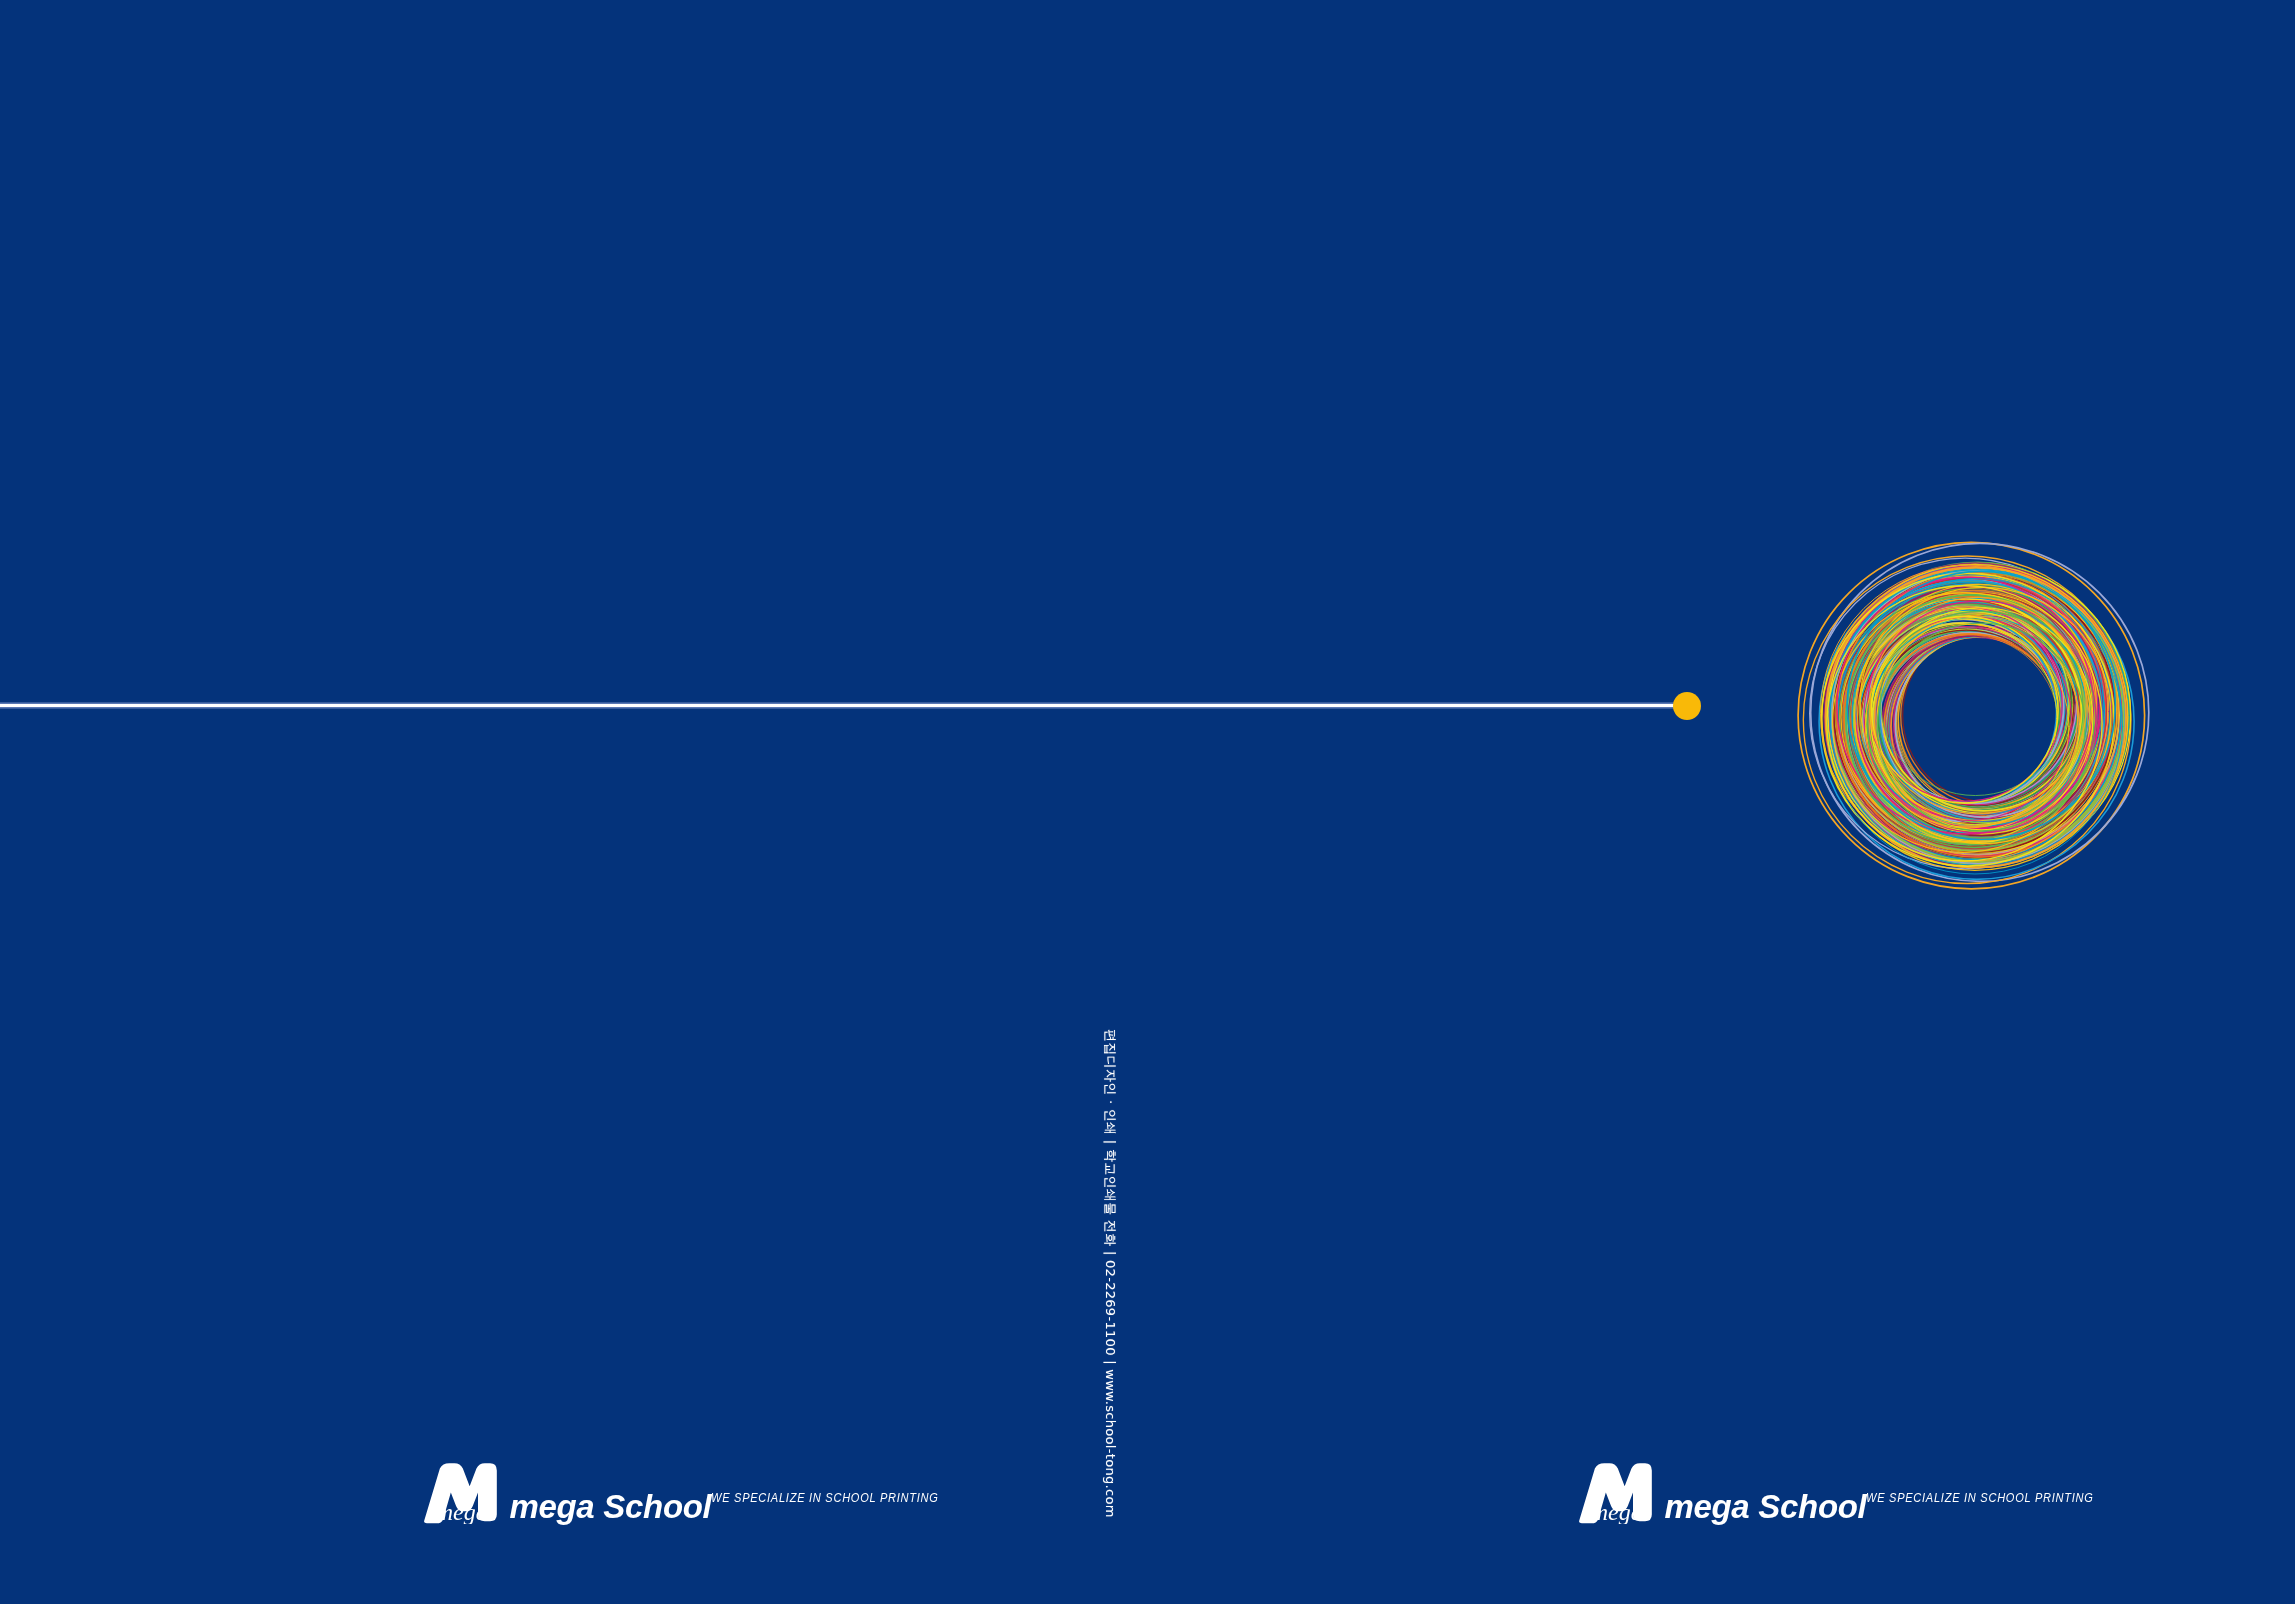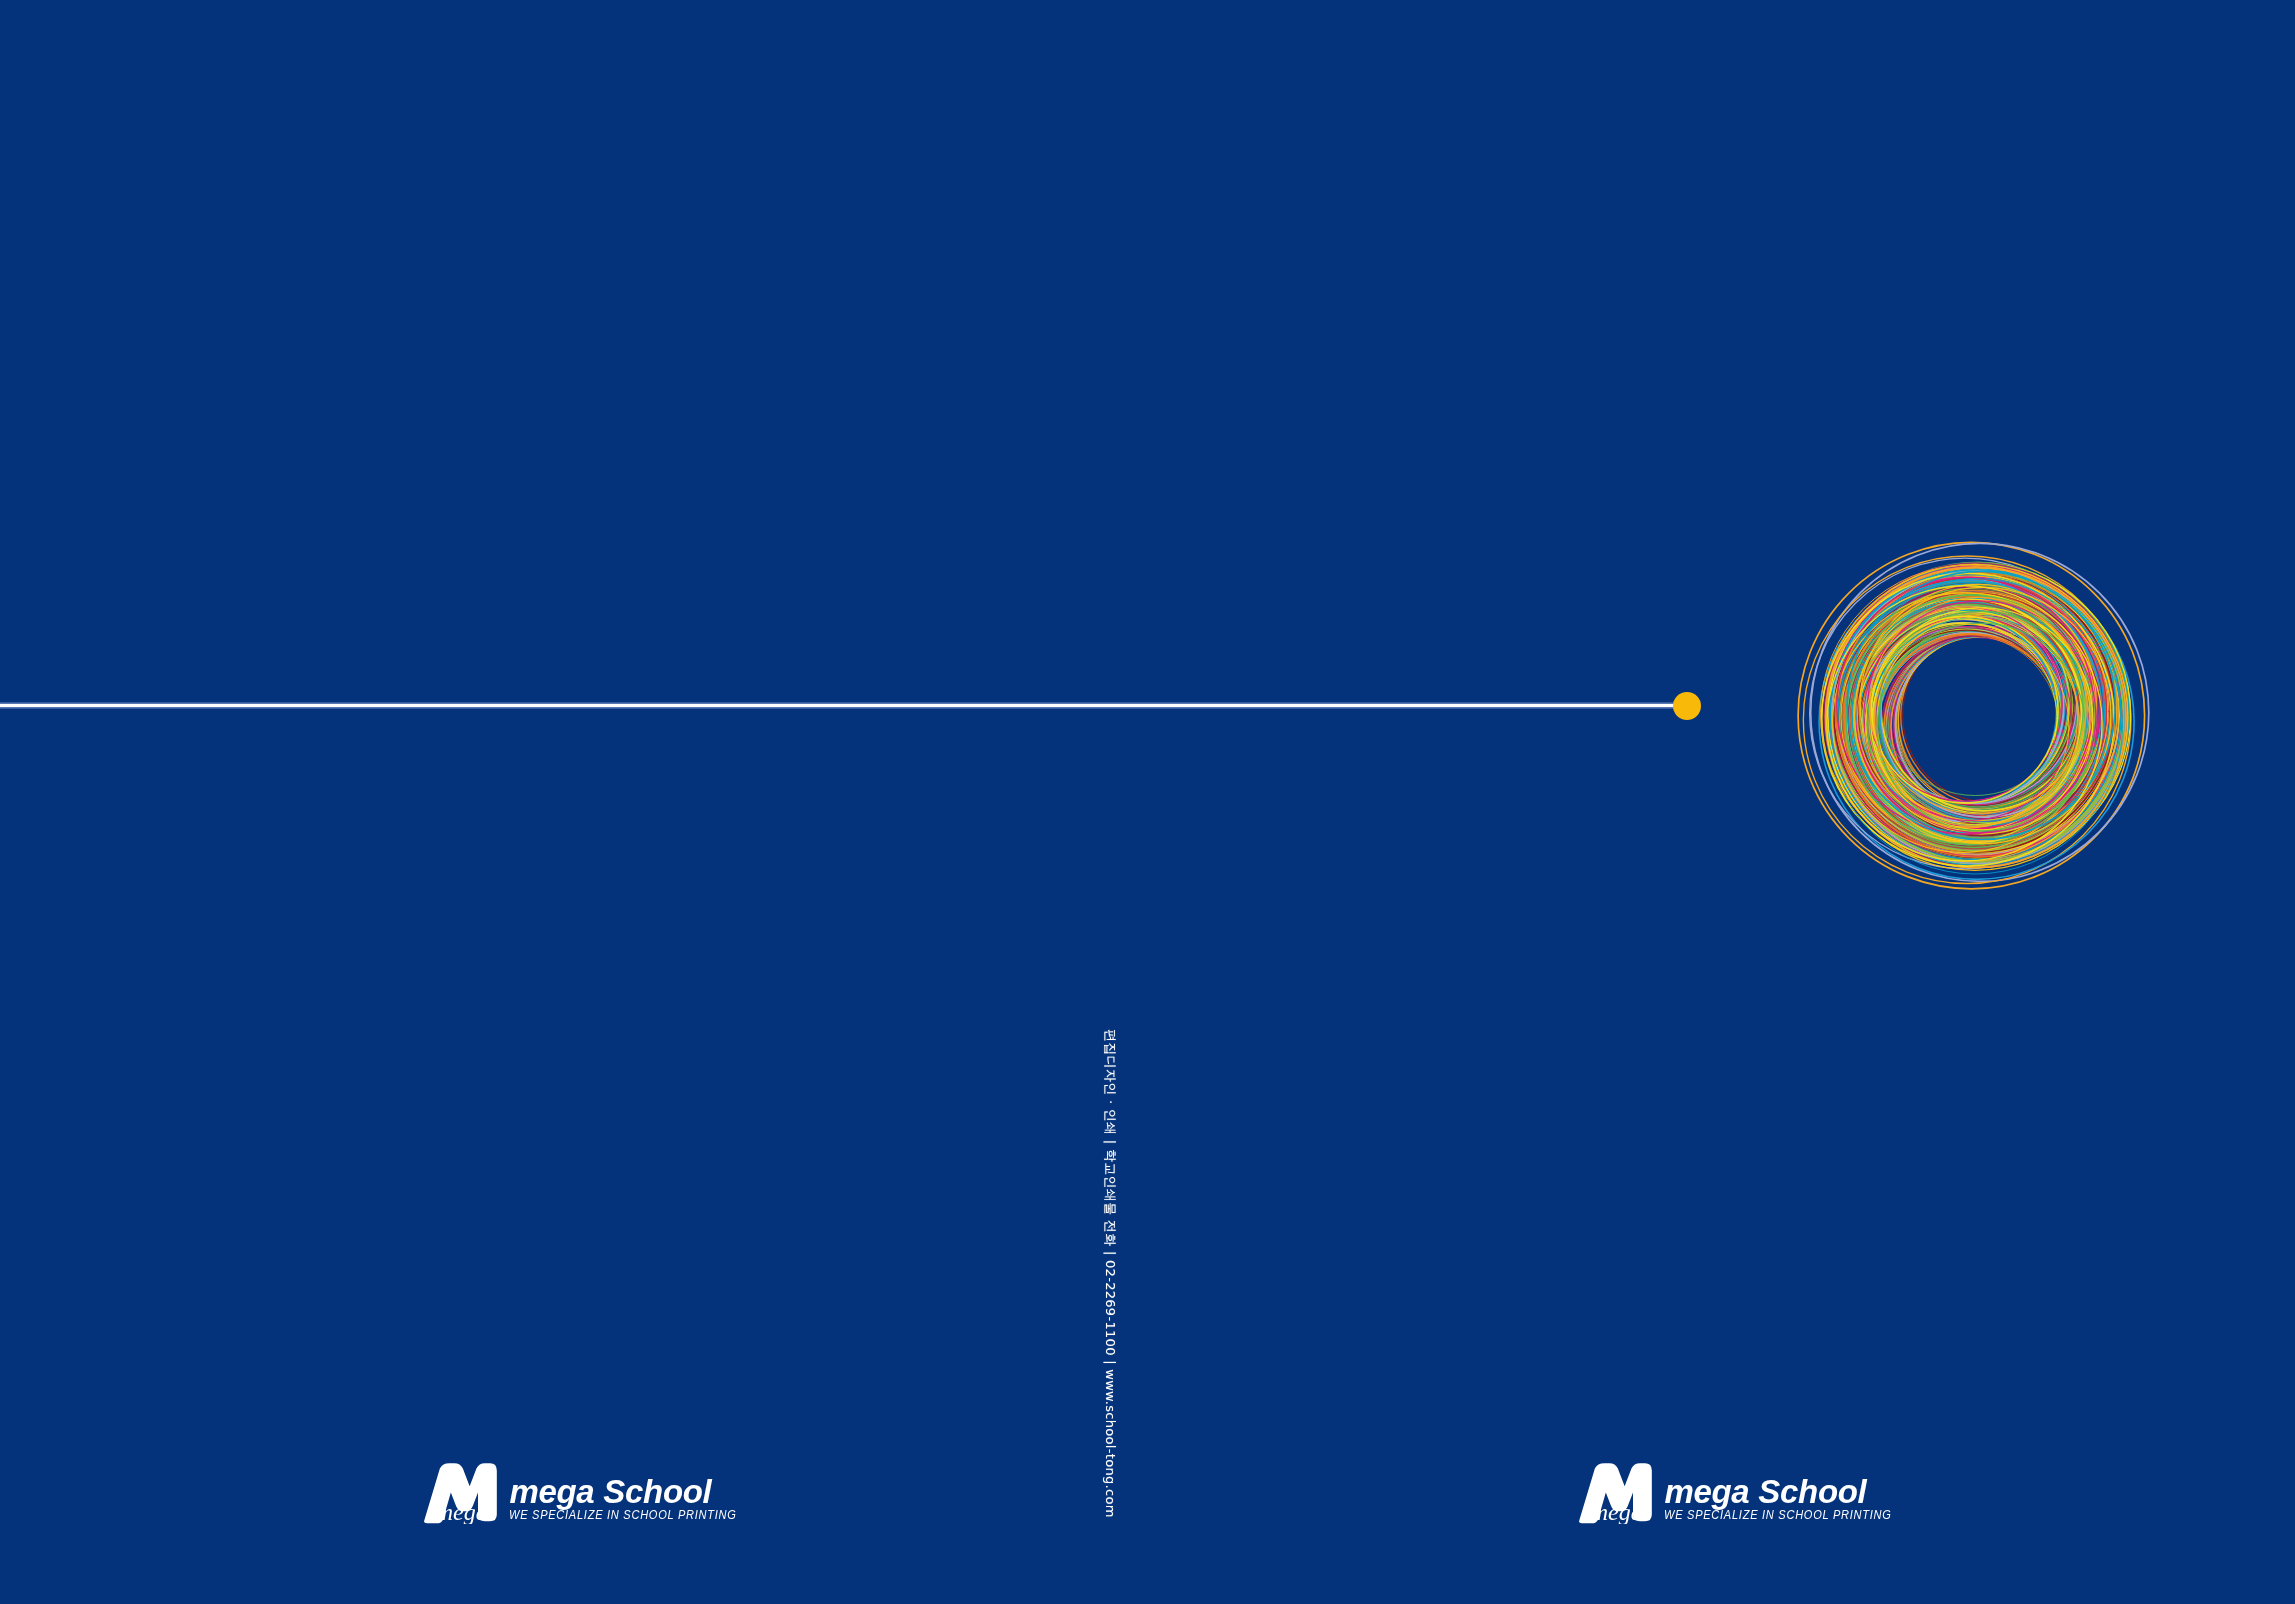--- a/index.html
+++ b/index.html
@@ -85,23 +85,24 @@
     position: relative;
     width: 81px;
     height: 62px;
     margin-right: 8.4px;
     flex: 0 0 auto;
   }
   .logo-mark svg { display:block; width:100%; height:100%; }
 
   .logo-words {
     display: flex;
-    flex-direction: column;
+    flex-direction: row;
     justify-content: flex-end;
     padding-bottom: 1.1px;
+    text-align: right;
   }
   .logo-title {
     color: #ffffff;
     font-weight: bold;
     font-size: 33px;
     line-height: 0.98;
     letter-spacing: -0.3px;
     font-family: "Liberation Sans", sans-serif;
   }
   .logo-tag {

